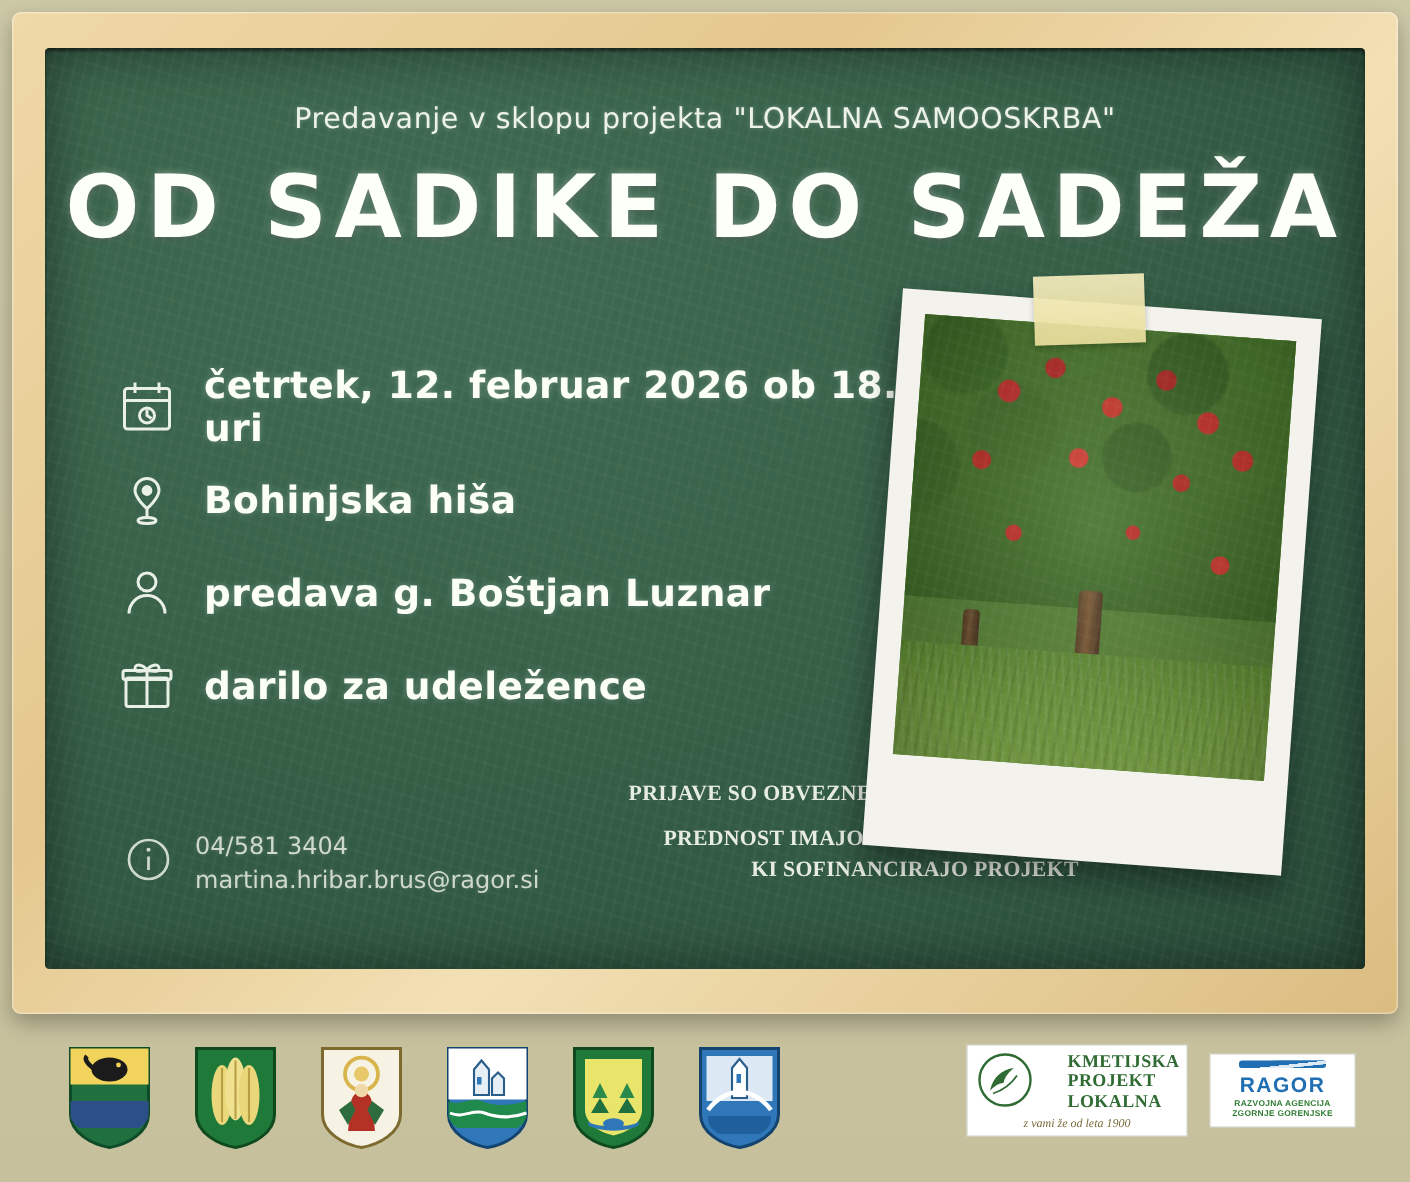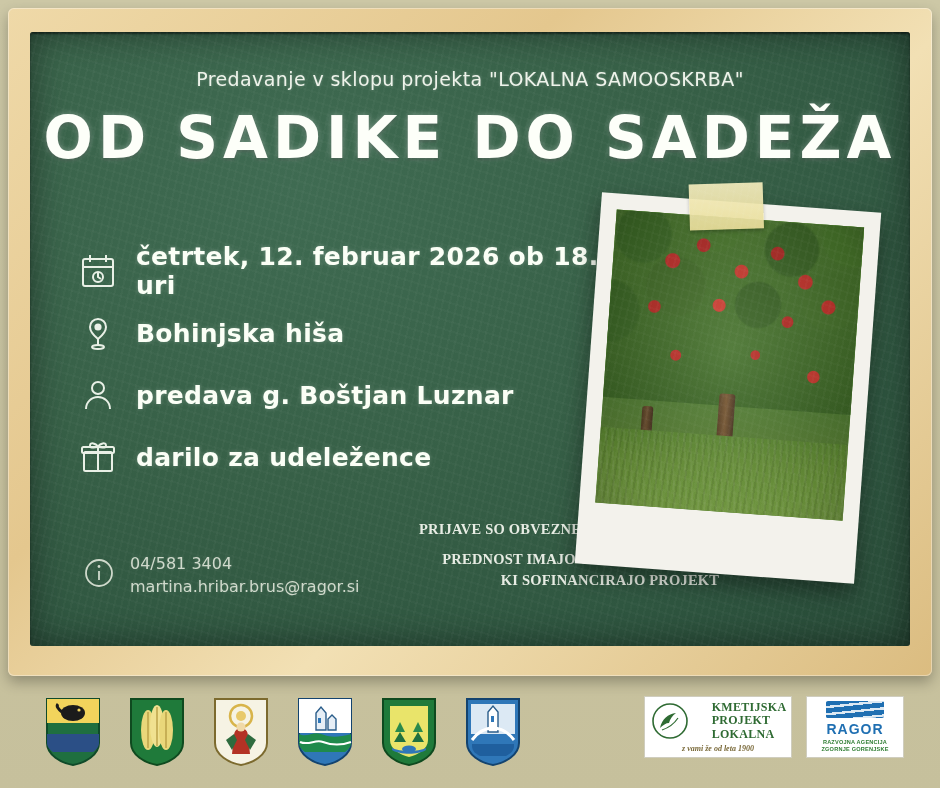--- a/index.html
+++ b/index.html
@@ -229,24 +229,24 @@
     position: absolute; right: 36px; top: 20px;
     display: flex; align-items: center; gap: 14px;
   }
   .partner-box {
     background: #ffffff;
     border: 1px solid #cfcdbe;
     display: flex; flex-direction: column;
     align-items: center; justify-content: center;
   }
   .kz { width: 148px; height: 62px; padding: 5px 6px; }
-  .kz-row { display: flex; align-items: center; gap: 22px; }
+  .kz-row { display: flex; align-items: flex-start; gap: 22px; }
   .kz-txt { font-family: "Liberation Serif", serif; color: #2f6b33; font-weight: bold; font-size: 12px; line-height: 1.1; letter-spacing: .3px; }
-  .kz-sub { font-family: "Liberation Serif", serif; color: #7a6a3a; font-size: 8px; font-style: italic; margin-top: 3px; font-weight: bold; }
-  .ragor { width: 98px; height: 62px; padding: 4px; }
+  .kz-sub { font-family: "Liberation Serif", serif; color: #7a6a3a; font-size: 8px; font-style: italic; margin-top: 3px; }
+  .ragor { width: 98px; height: 50px; padding: 4px; }
   .ragor-wave { width: 58px; height: 20px; background: #1f6fb2; border-radius: 2px; position: relative; overflow: hidden; }
   .ragor-wave::before {
     content: ""; position: absolute; inset: 0;
     background:
       repeating-linear-gradient(0deg, #fff 0 2px, #1f6fb2 2px 6px);
     opacity: .85;
     transform: skewY(-6deg) scale(1.2);
   }
   .ragor-name { font-family: "Liberation Sans", sans-serif; color: #1f6fb2; font-weight: bold; font-size: 14px; letter-spacing: 1px; margin-top: 3px; }
   .ragor-sub { font-family: "Liberation Sans", sans-serif; color: #2e7d32; font-size: 5.6px; font-weight: bold; letter-spacing: .2px; text-align: center; line-height: 1.25; margin-top: 2px; }

